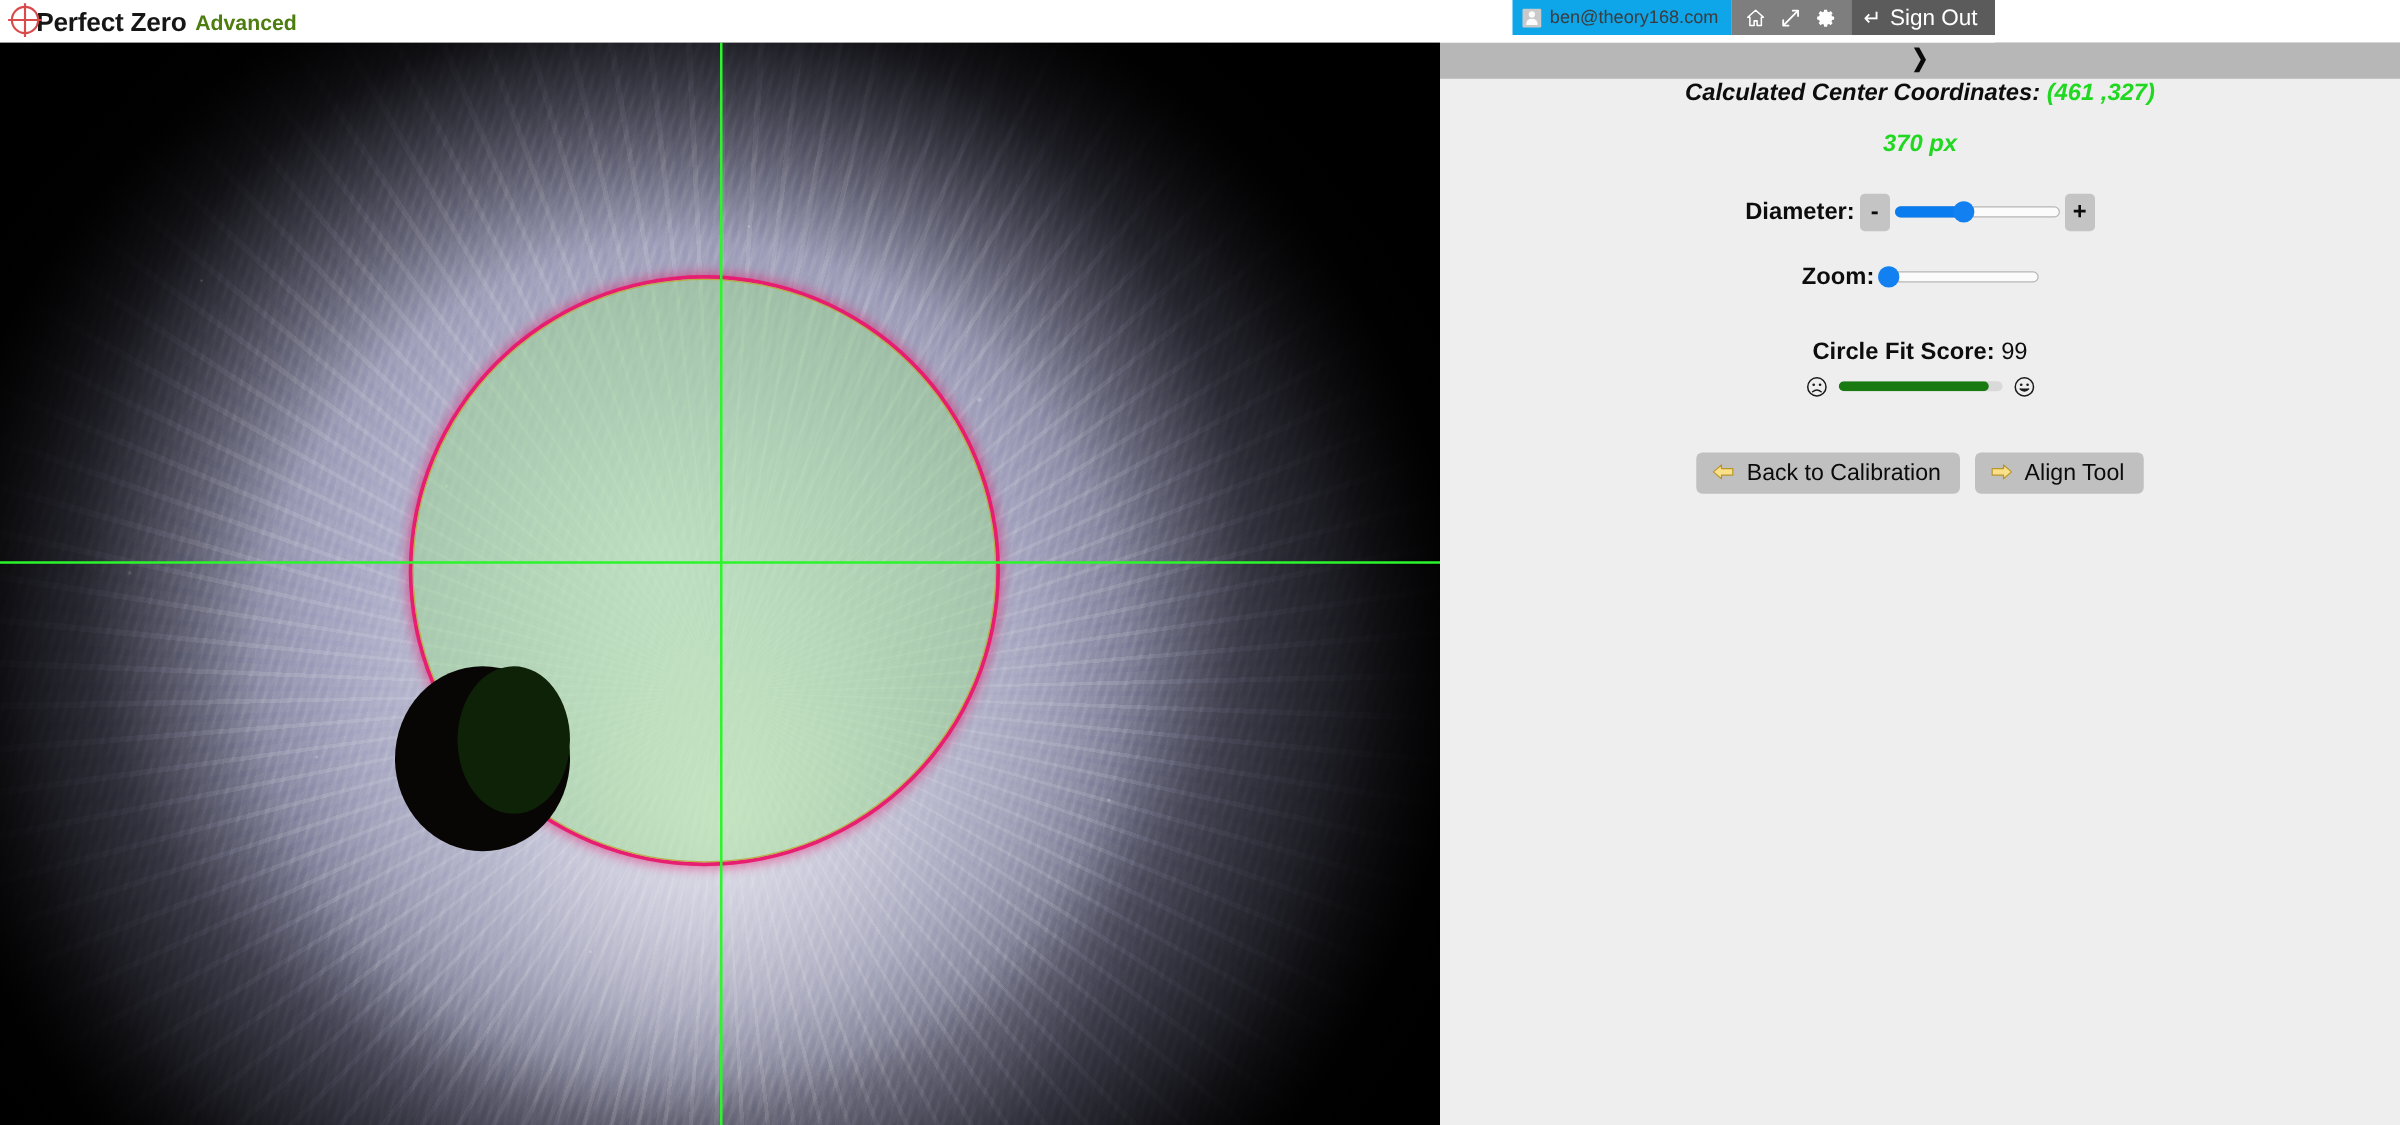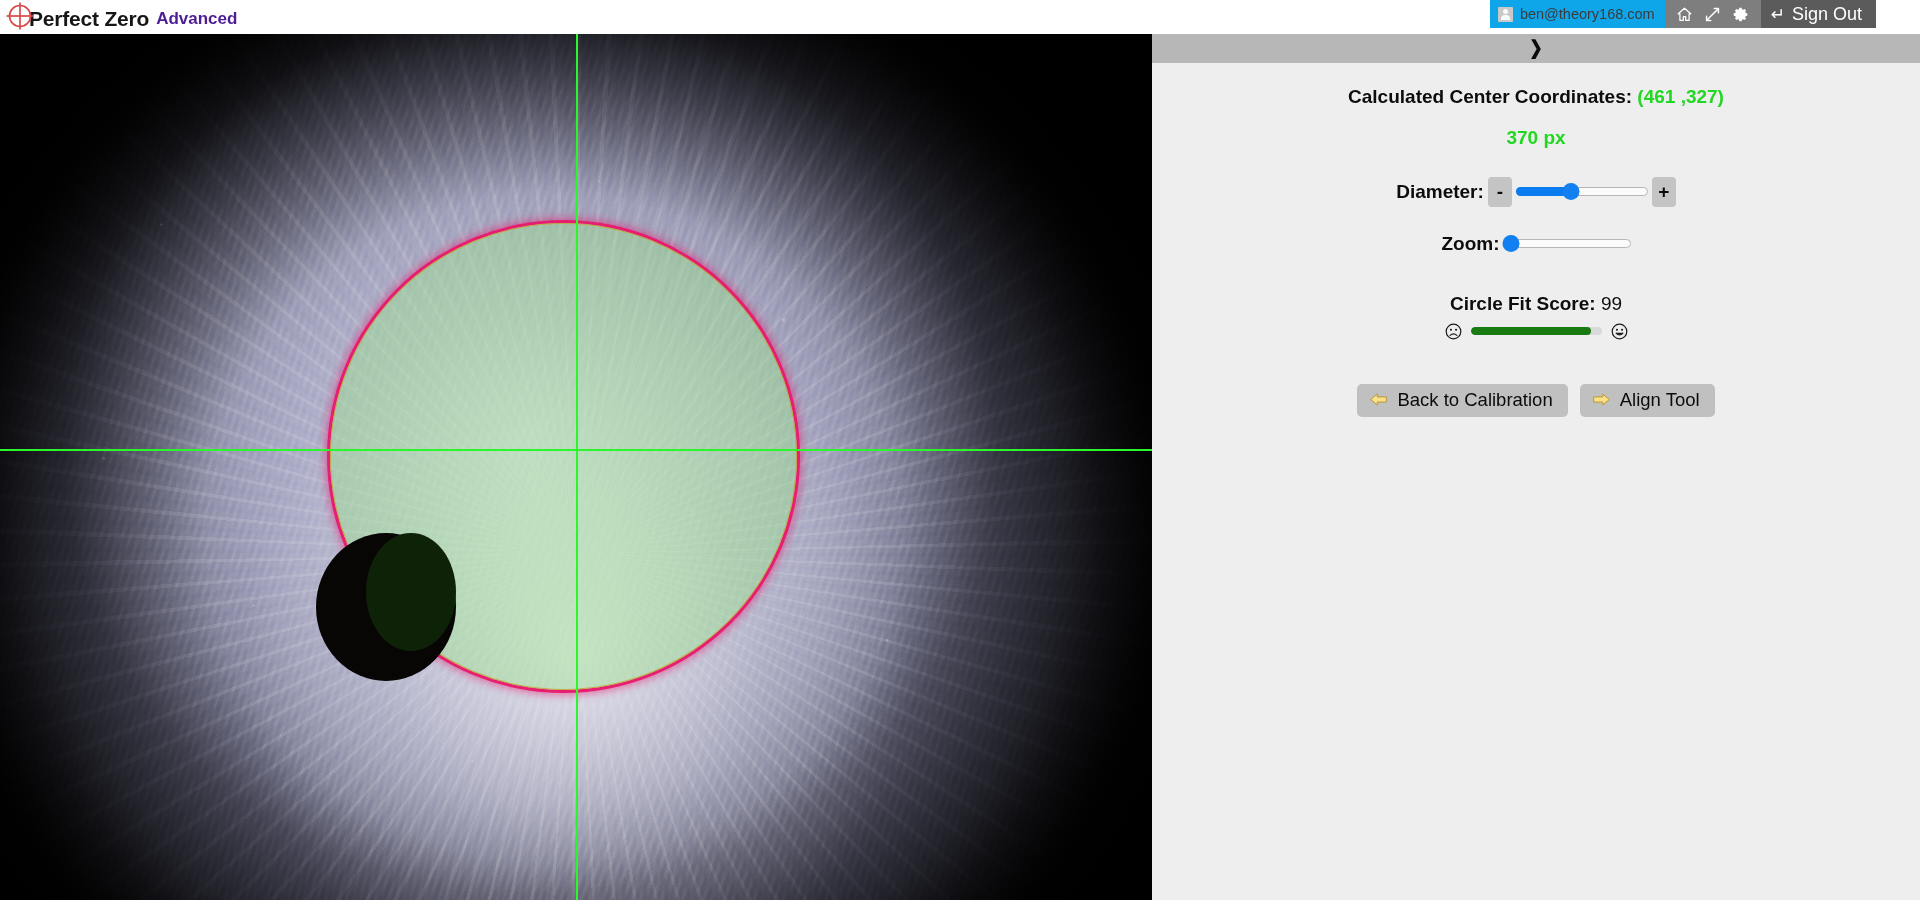--- a/index.html
+++ b/index.html
@@ -9,21 +9,21 @@
     height: 900px;
     overflow: hidden;
     font-family: "Liberation Sans", sans-serif;
     background: #ffffff;
   }
 
   
   .topbar {
     position: absolute;
     top: 0; left: 0;
-    width: 1876px;
+    width: 1596px;
     height: 34px;
     background: #ffffff;
     z-index: 50;
   }
 
   .brand {
     position: absolute;
     left: 0px; top: 0px;
     height: 34px;
     display: flex;
@@ -42,21 +42,21 @@
     font-size: 21px;
     font-weight: bold;
     color: #161616;
     letter-spacing: -0.2px;
     line-height: 1;
     padding-top: 2px;
   }
   .brand-sub {
     font-size: 17px;
     font-weight: bold;
-    color: #4c1d95;
+    color: #4d7c0f;
     margin-left: 7px;
     line-height: 1;
     padding-top: 3px;
   }
 
   .acct {
     position: absolute;
     right: 0; top: 0;
     height: 28px;
     display: flex;
@@ -230,21 +230,21 @@
     cursor: pointer;
   }
   .panel-collapse .chev {
     font-size: 19px;
     font-weight: bold;
     color: #0b0b0b;
     line-height: 1;
     transform: translateY(-1px) scaleX(0.85);
   }
 
-  .readouts { padding-top: 22px; text-align: center; }
+  .readouts { text-align: center; font-style: italic; }
   .ro-line {
     font-size: 19px;
     font-weight: bold;
     color: #0d0d0d;
     line-height: 1.28;
   }
   .ro-val { color: #21d821; font-weight: bold; }
   .ro-block { margin-top: 17px; }
 
   

